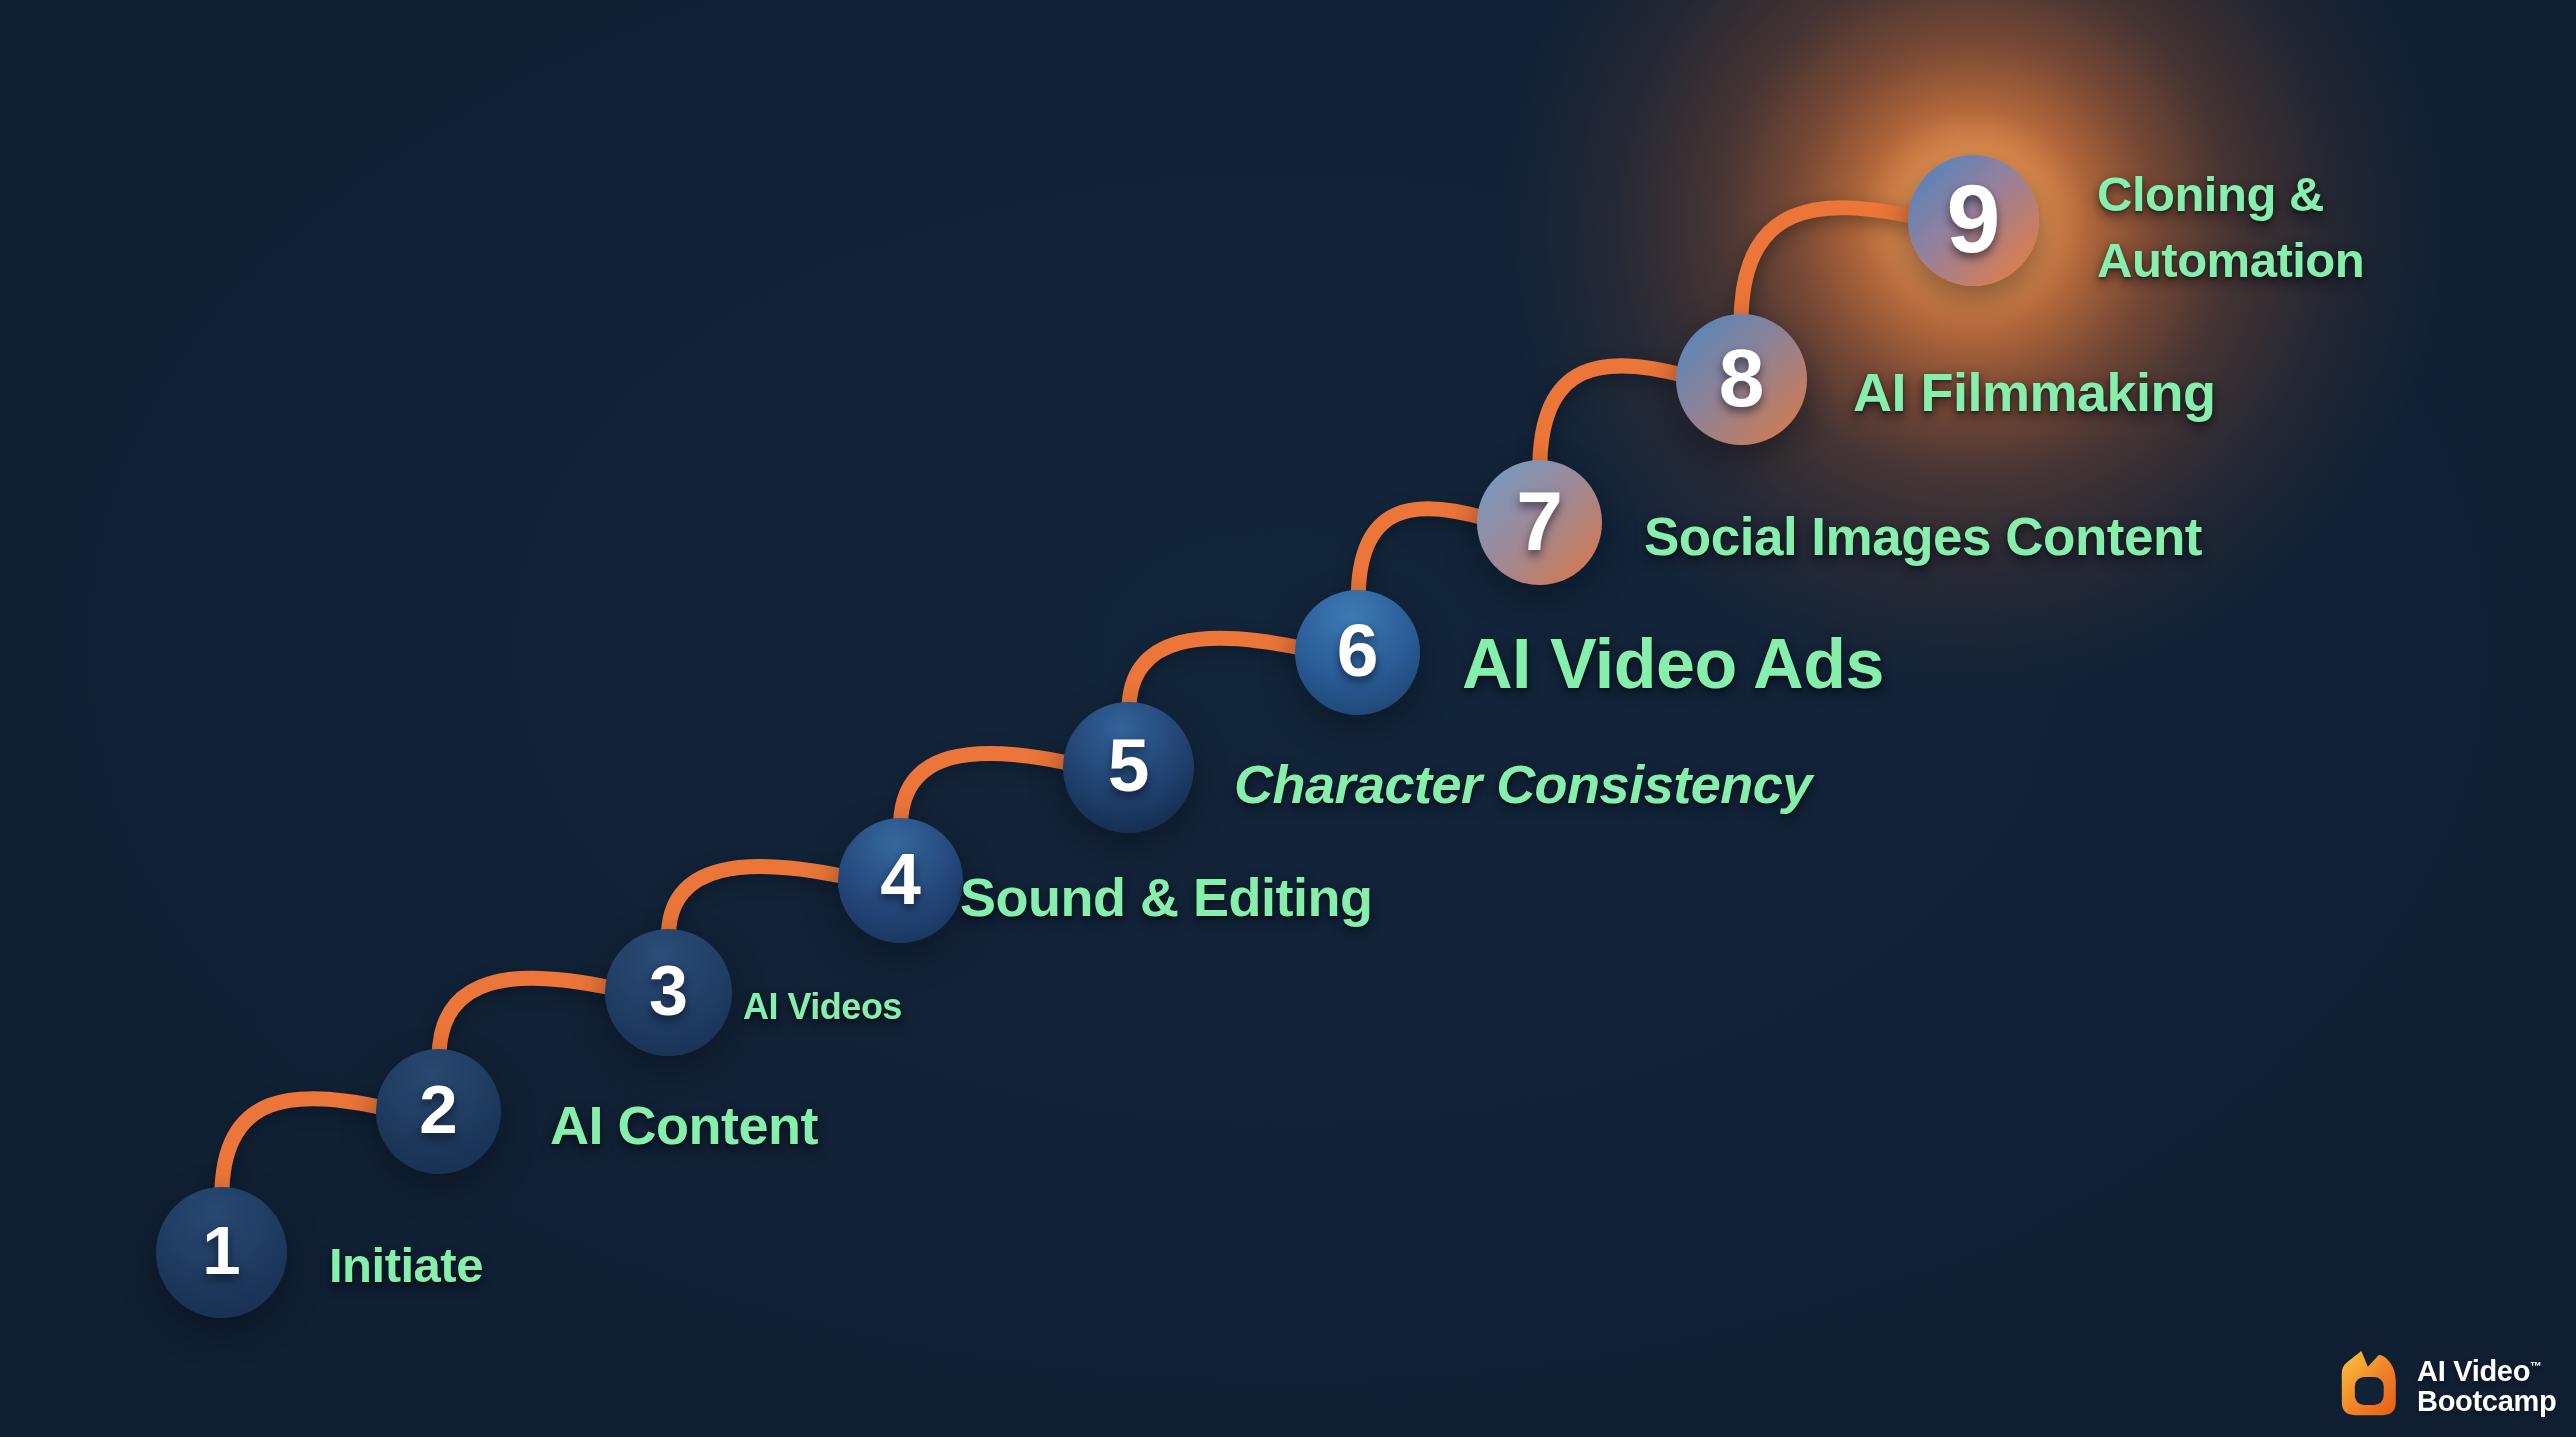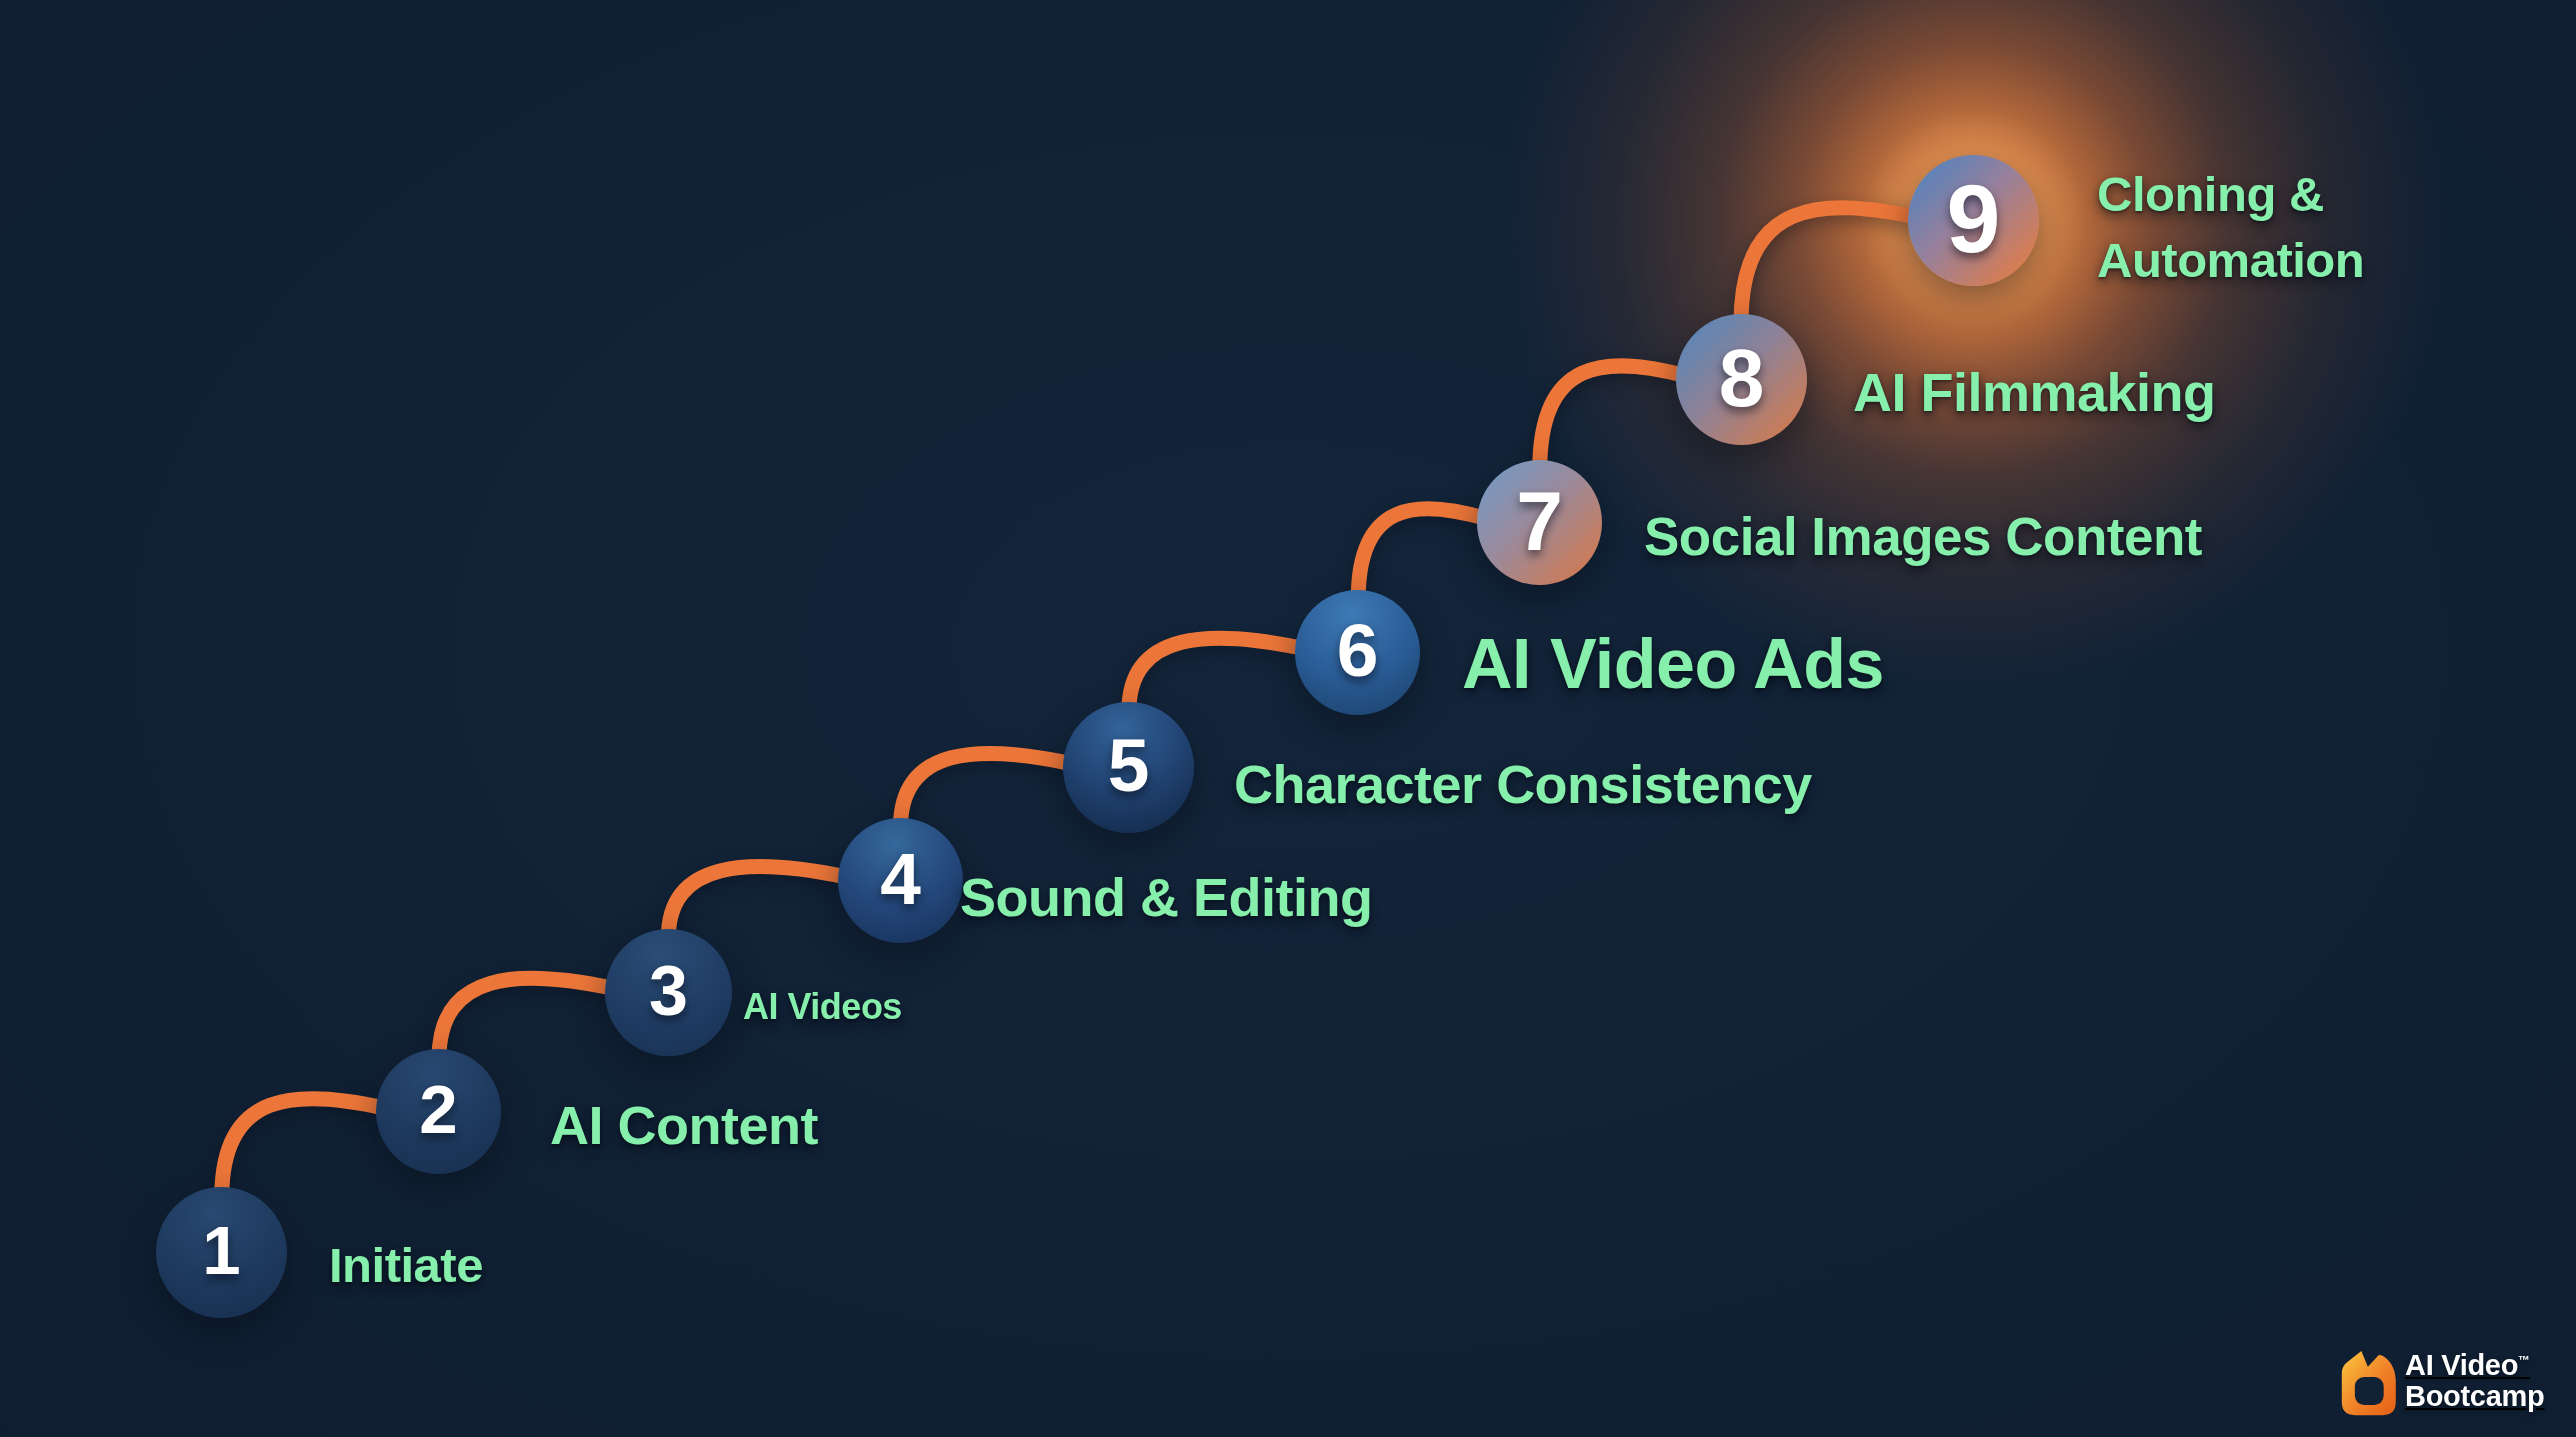--- a/index.html
+++ b/index.html
@@ -31,21 +31,21 @@
   }
   .num{
     color:#ffffff;font-weight:700;line-height:1;transform:translateY(-1.9px);
     text-shadow:0 4.7px 9.4px rgba(5,10,20,0.55);
   }
   .step-label{
     position:absolute;color:#86efac;font-weight:700;letter-spacing:-0.5px;
     white-space:pre-line;transform:translateY(-50%);line-height:1.34;
     text-shadow:0 4.7px 11.2px rgba(4,9,18,0.65), 0 1.9px 2.8px rgba(4,9,18,0.45);
   }
-  .logo{position:absolute;display:flex;align-items:flex-start;gap:8px;text-decoration:underline;}
+  .logo{position:absolute;display:flex;align-items:flex-end;gap:20px;}
   .logo-text{color:#ffffff;font-weight:700;font-size:29px;line-height:1.06;letter-spacing:-0.3px;
     text-shadow:0 1.9px 4.7px rgba(4,9,18,0.5);}
   sup.tm{font-size:12px;font-weight:700;vertical-align:super;line-height:0;}
 </style>
 </head>
 <body>
 
 <div class="stage">
   <div class="bg-vignette"></div>
 
@@ -75,21 +75,21 @@
         <span class="num" style="font-size: 70px;">3</span>
       </div>
       <div class="step-label" style="left: 743px; top: 1007px; font-size: 36px;">AI Videos</div>
       <div class="node" style="left: 838px; top: 818px; height: 125px; width: 125px; background: radial-gradient(circle at 45% 20%, rgb(53, 104, 156) 0%, rgb(36, 71, 122) 52%, rgb(20, 46, 85) 100%);">
         <span class="num" style="font-size: 73px;">4</span>
       </div>
       <div class="step-label" style="left: 960px; top: 897px; font-size: 54px;">Sound &amp; Editing</div>
       <div class="node" style="left: 1063px; top: 702px; height: 131px; width: 131px; background: radial-gradient(circle at 45% 20%, rgb(50, 99, 154) 0%, rgb(32, 65, 111) 52%, rgb(16, 36, 65) 100%);">
         <span class="num" style="font-size: 75px;">5</span>
       </div>
-      <div class="step-label" style="left: 1234px; top: 784px; font-size: 54px;">Character Consistency</div>
+      <div class="step-label" style="left: 1234px; top: 784px; font-size: 54px; font-style: italic;">Character Consistency</div>
       <div class="node" style="left: 1295px; top: 590px; height: 125px; width: 125px; background: radial-gradient(circle at 45% 20%, rgb(61, 122, 181) 0%, rgb(42, 92, 150) 52%, rgb(25, 62, 102) 100%);">
         <span class="num" style="font-size: 75px;">6</span>
       </div>
       <div class="step-label" style="left: 1462px; top: 665px; font-size: 70px;">AI Video Ads</div>
       <div class="node" style="left: 1477px; top: 460px; height: 125px; width: 125px; background: linear-gradient(135deg, rgb(111, 156, 201) 0%, rgb(155, 138, 155) 46%, rgb(220, 118, 66) 100%);">
         <span class="num" style="font-size: 84px;">7</span>
       </div>
       <div class="step-label" style="left: 1644px; top: 537px; font-size: 53px;">Social Images Content</div>
       <div class="node" style="left: 1676px; top: 314px; height: 131px; width: 131px; background: linear-gradient(135deg, rgb(77, 135, 190) 0%, rgb(141, 130, 152) 46%, rgb(222, 122, 66) 100%);">
         <span class="num" style="font-size: 82px;">8</span>

